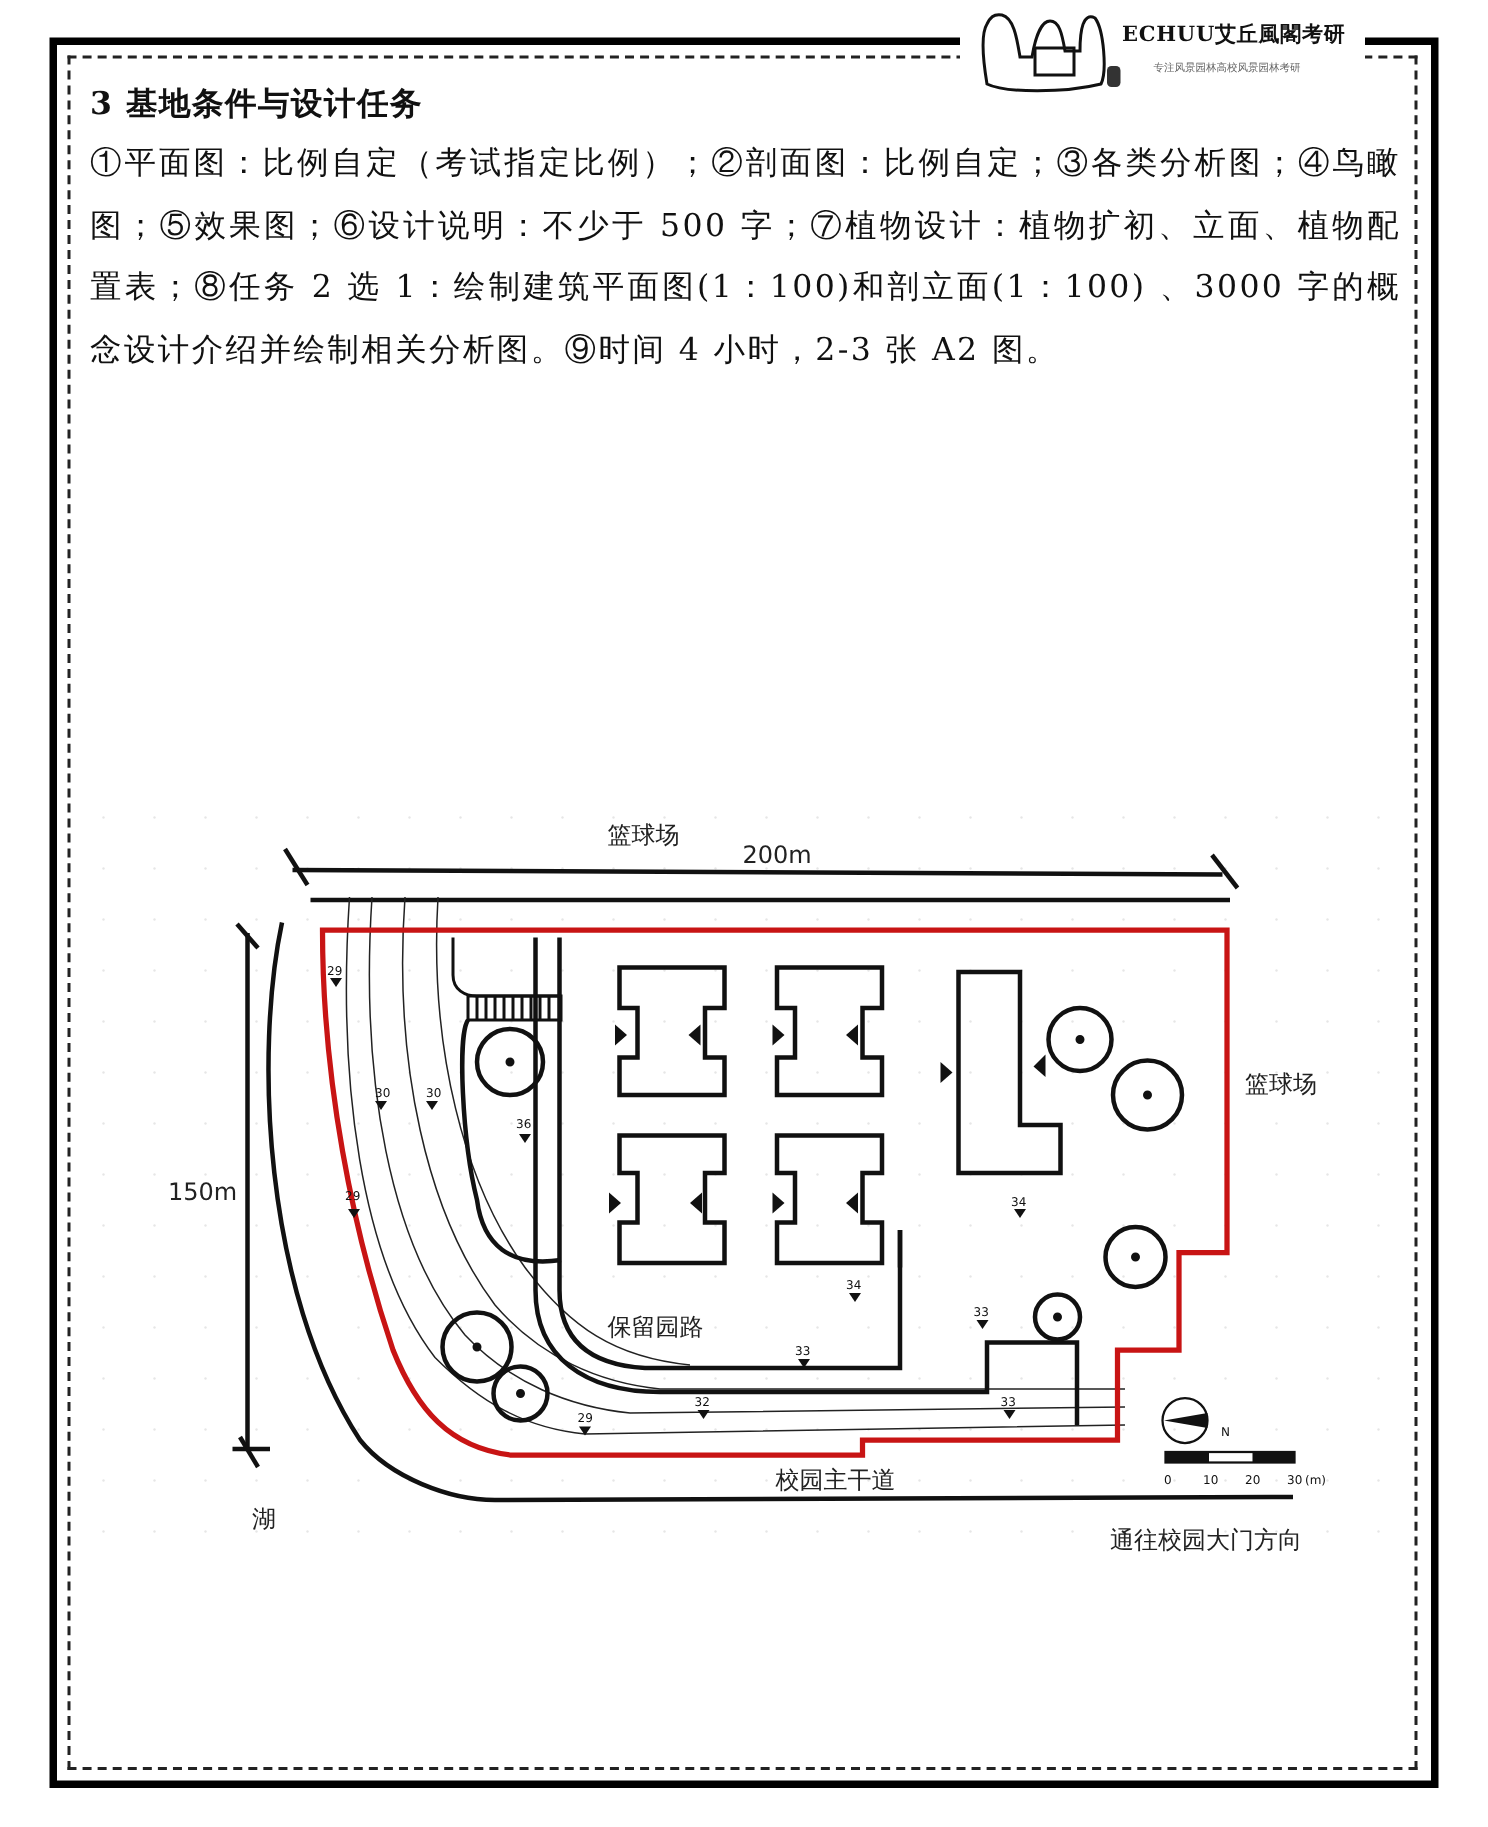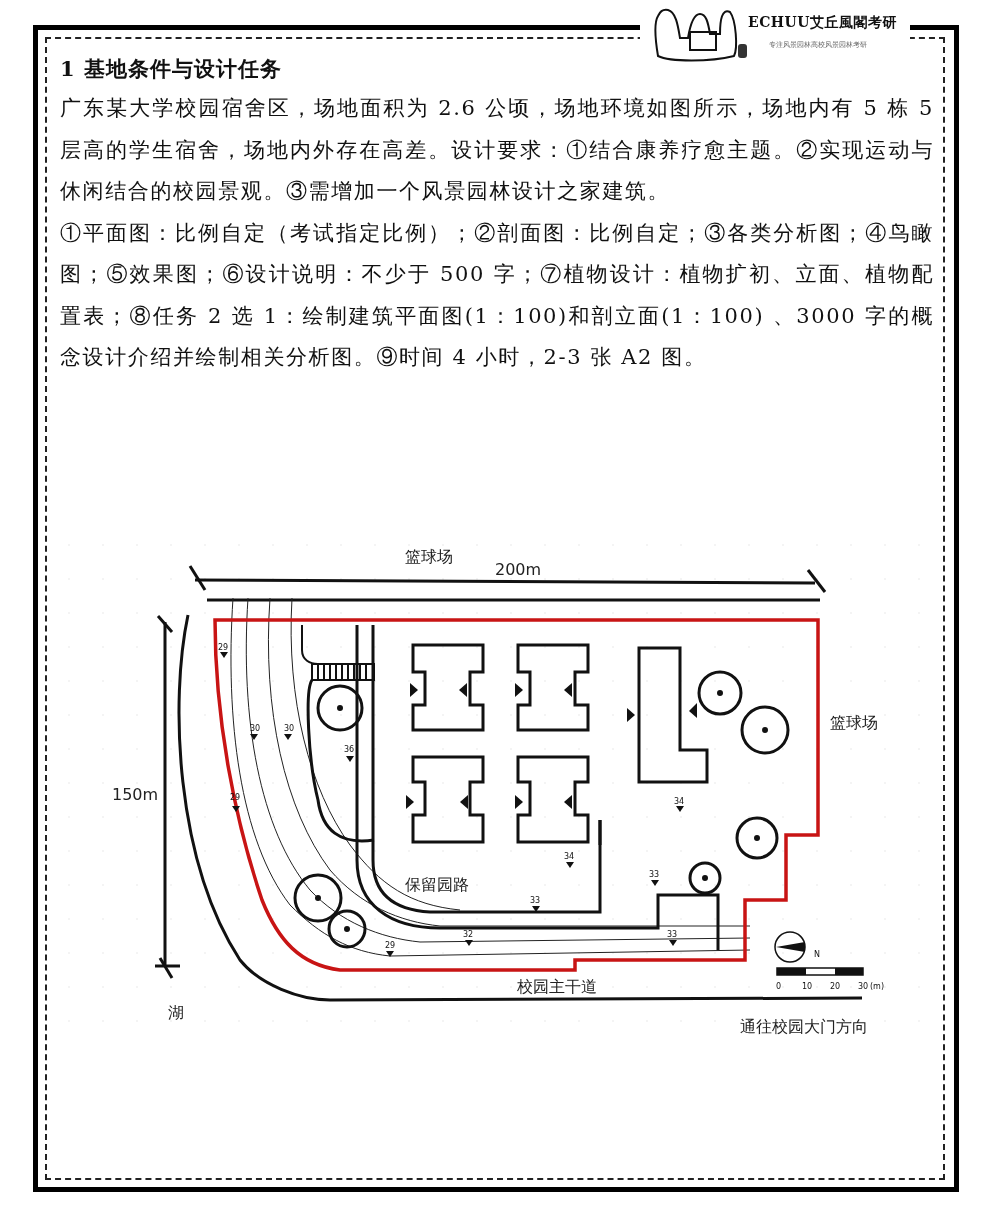--- a/index.html
+++ b/index.html
@@ -33,22 +33,21 @@
   <svg width="100" height="60">
     <path d="M8,12 C3,20 6,40 8,52 C20,58 60,58 84,52 C88,44 86,16 80,8 C72,4 70,16 70,30 L60,30 C58,18 56,10 50,10 C44,10 40,22 38,34 L30,34 C28,22 26,8 18,6 C12,5 10,8 8,12 Z" fill="none" stroke="#111" stroke-width="2"></path>
     <rect x="40" y="28" width="26" height="18" fill="none" stroke="#111" stroke-width="2"></rect>
     <rect x="88" y="40" width="9" height="14" rx="3" fill="#333"></rect>
   </svg>
   <div class="logo-brand">ECHUU艾丘風閣考研</div>
   <div class="logo-sub">专注风景园林高校风景园林考研</div>
 </div>
 
 <div class="content">
-  <h2>1 基地条件与设计任务</h2>
-  <p>广东某大学校园宿舍区，场地面积为 2.6 公顷，场地环境如图所示，场地内有 5 栋 5 层高的学生宿舍，场地内外存在高差。设计要求：①结合康养疗愈主题。②实现运动与休闲结合的校园景观。③需增加一个风景园林设计之家建筑。</p>
+  <h2>3 基地条件与设计任务</h2>
   <p>①平面图：比例自定（考试指定比例）；②剖面图：比例自定；③各类分析图；④鸟瞰图；⑤效果图；⑥设计说明：不少于 500 字；⑦植物设计：植物扩初、立面、植物配置表；⑧任务 2 选 1：绘制建筑平面图(1：100)和剖立面(1：100) 、3000 字的概念设计介绍并绘制相关分析图。⑨时间 4 小时，2-3 张 A2 图。</p>
 </div>
 
 <svg class="map" viewBox="60 530 880 520">
   <defs>
     <pattern id="grid" width="34" height="34" patternUnits="userSpaceOnUse">
       <circle cx="1" cy="1" r="0.8" fill="#e6e6e6"></circle>
     </pattern>
   </defs>
   <rect x="60" y="530" width="880" height="520" fill="url(#grid)"></rect>

